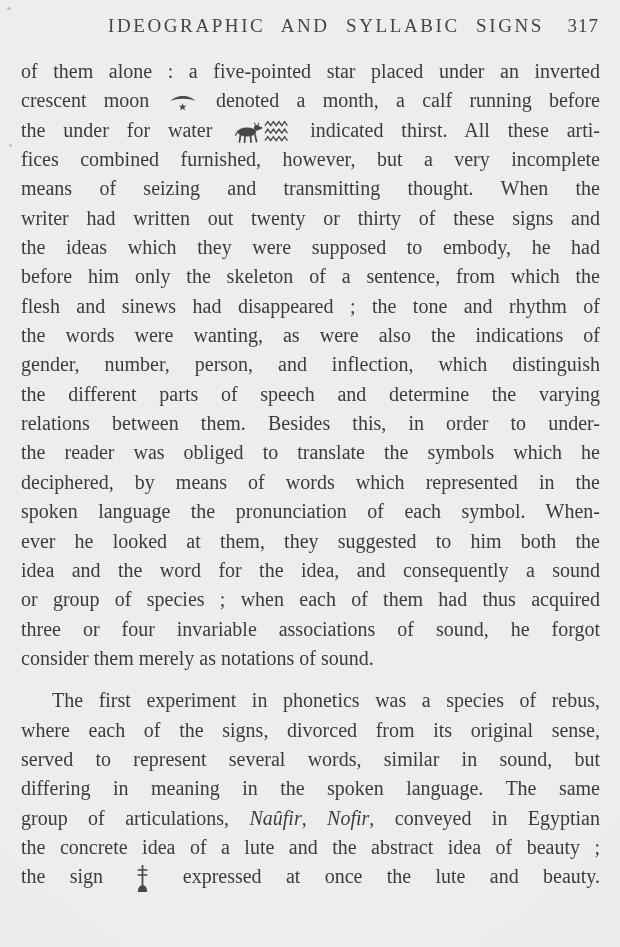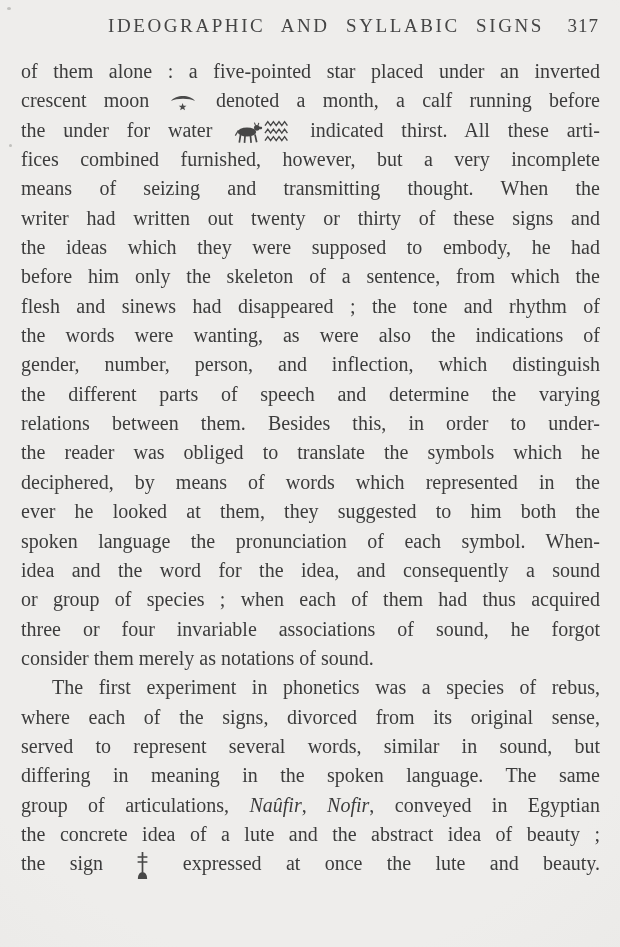--- a/index.html
+++ b/index.html
@@ -16,21 +16,21 @@
     position:absolute;left:0;right:0;top:0;text-align:center;padding-left:32px;
     font-size:19px;letter-spacing:2.6px;word-spacing:9px;color:#454545;
   }
   .page-number{position:absolute;right:21px;top:0;font-size:19px;letter-spacing:1px;color:#454545;}
   .body{position:absolute;left:21px;top:57px;width:579px;}
   .line{
     height:29.35px;line-height:29.35px;font-size:20px;
     text-align:justify;text-align-last:justify;overflow:hidden;
   }
   .line.flush{text-align-last:left;}
-  .line.indent{padding-left:31px;}
+  .line.indent{padding-left:31px;margin-top:13px;}
   .it{font-style:italic;}
   svg.glyph{display:inline-block;}
   .g-moonstar{vertical-align:-7px;margin:0 3px;}
   .g-calfwater{vertical-align:-9px;margin:0 3px;}
   .g-nefer{vertical-align:-15px;margin:0 9px;}
 </style>
 </head>
 <body>
 
 <div class="page">
@@ -81,22 +81,22 @@
       <div class="line">writer had written out twenty or thirty of these signs and</div>
       <div class="line">the ideas which they were supposed to embody, he had</div>
       <div class="line">before him only the skeleton of a sentence, from which the</div>
       <div class="line">flesh and sinews had disappeared ; the tone and rhythm of</div>
       <div class="line">the words were wanting, as were also the indications of</div>
       <div class="line">gender, number, person, and inflection, which distinguish</div>
       <div class="line">the different parts of speech and determine the varying</div>
       <div class="line">relations between them.  Besides this, in order to under-</div>
       <div class="line">the reader was obliged to translate the symbols which he</div>
       <div class="line">deciphered, by means of words which represented in the</div>
+      <div class="line">spoken language the pronunciation of each symbol.  When-</div>
       <div class="line">ever he looked at them, they suggested to him both the</div>
-      <div class="line">spoken language the pronunciation of each symbol.  When-</div>
       <div class="line">idea and the word for the idea, and consequently a sound</div>
       <div class="line">or group of species ; when each of them had thus acquired</div>
       <div class="line">three or four invariable associations of sound, he forgot</div>
       <div class="line flush">consider them merely as notations of sound.</div>
     </div>
 
     <div>
       <div class="line indent">The first experiment in phonetics was a species of rebus,</div>
       <div class="line">where each of the signs, divorced from its original sense,</div>
       <div class="line">served to represent several words, similar in sound, but</div>

